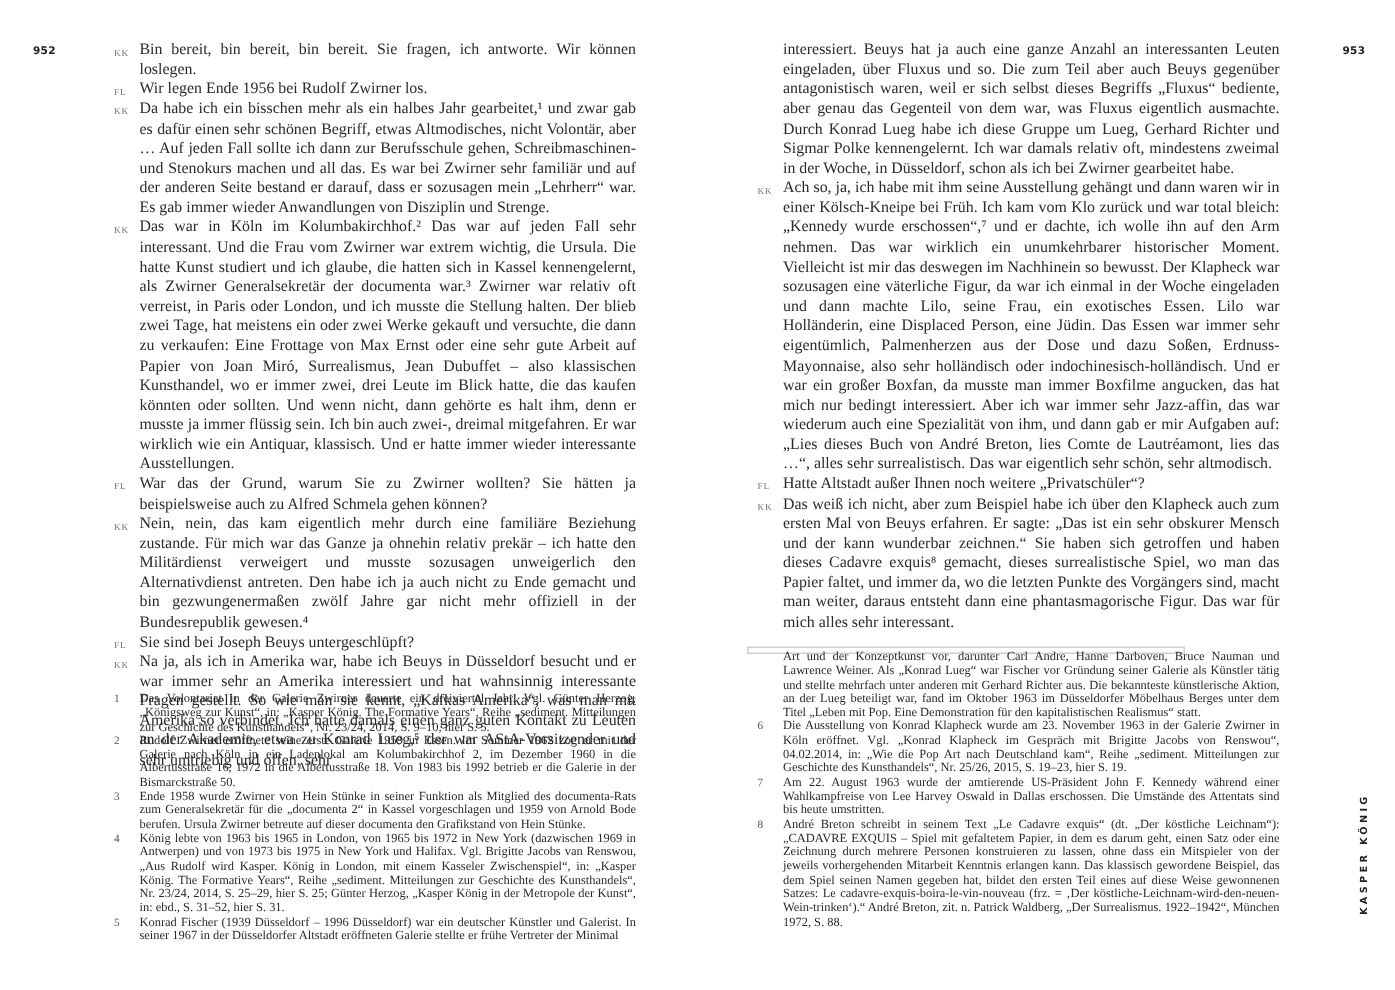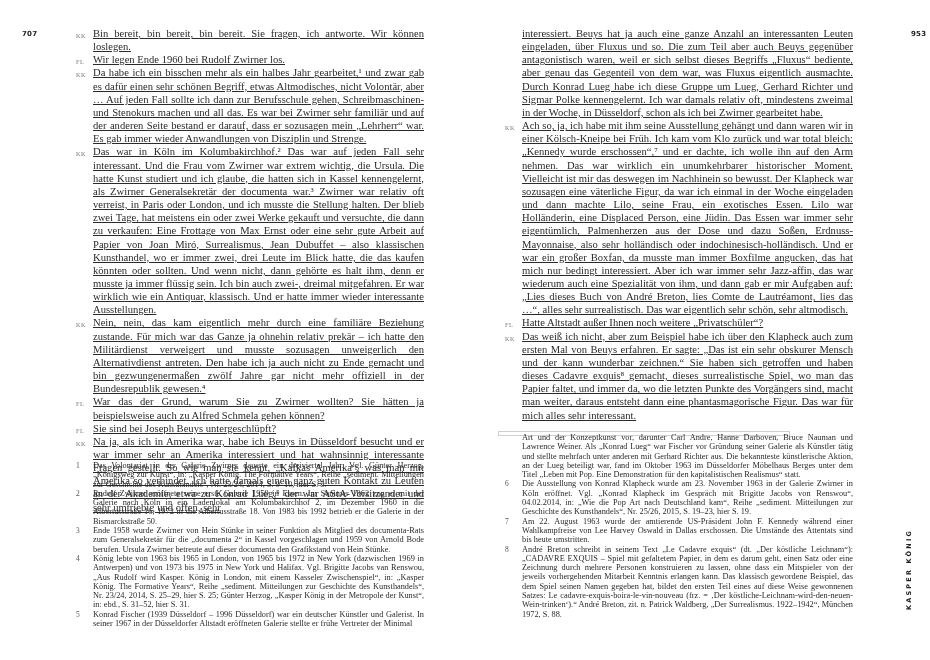--- a/index.html
+++ b/index.html
@@ -4,71 +4,71 @@
 <style>
   html, body { margin: 0; padding: 0; background: #ffffff; }
   body { width: 930px; height: 660px; position: relative; overflow: hidden;
          font-family: "Liberation Serif", "DejaVu Serif", serif; color: #2a2a2a; }
   .page { position: absolute; top: 0; height: 660px; }
   #page-left { left: 0; width: 465px; }
   #page-right { left: 465px; width: 465px; }
   .folio { position: absolute; top: 30px; font-family: "DejaVu Sans", sans-serif;
            font-weight: bold; font-size: 7px; color: #222; letter-spacing: 0.2px; }
   #page-left .folio { left: 22px; }
-  #page-right .folio { left: 430px; margin-left: 16px; }
+  #page-right .folio { left: 430px; }
   .body-text { position: absolute; top: 27px; font-size: 10.6px; line-height: 13.15px;
                text-align: justify; hyphens: auto; }
   #page-left .body-text { left: 93px; width: 331px; }
   #page-right .body-text { left: 57px; width: 331px; }
   .turn { position: relative; }
   .speaker { position: absolute; left: -17px; top: 2px; font-size: 6.2px; color: #777;
              letter-spacing: 0.5px; }
-  .turn p { margin: 0; text-decoration: underline; }
+  .turn p { margin: 0; }
   .notes { position: absolute; font-size: 8.3px; line-height: 9.3px; text-align: justify; }
   #page-left .notes { top: 461px; left: 93px; width: 331px; }
   #page-right .notes { top: 433px; left: 57px; width: 331px; }
   .note { position: relative; margin: 0; }
   .note-num { position: absolute; left: -17px; top: 0; font-size: 7.5px; color: #555; }
   .rule { position: absolute; top: 431px; left: 33px; width: 292px; height: 5px;
           border: 1px solid #cfcfcf; border-bottom: 1px solid #cfcfcf; box-sizing: border-box;
           background: #fff; }
   .running-title { position: absolute; left: 905px; top: 610px; transform-origin: 0 0;
                    transform: rotate(-90deg); font-family: "DejaVu Sans", sans-serif;
                    font-weight: bold; font-size: 6.5px; letter-spacing: 2.2px; color: #222;
                    white-space: nowrap; }
 </style>
 </head>
 <body>
 
 <div class="page" id="page-left">
-  <div class="folio">707</div>
+  <div class="folio">952</div>
   <div class="body-text">
     <div class="turn">
         <span class="speaker">KK</span>
         <p>Bin bereit, bin bereit, bin bereit. Sie fragen, ich antworte. Wir können loslegen.</p>
       </div>
     <div class="turn">
         <span class="speaker">FL</span>
-        <p>Wir legen Ende 1960 bei Rudolf Zwirner los.</p>
+        <p>Wir legen Ende 1956 bei Rudolf Zwirner los.</p>
       </div>
     <div class="turn">
         <span class="speaker">KK</span>
         <p>Da habe ich ein bisschen mehr als ein halbes Jahr gearbeitet,¹ und zwar gab es dafür einen sehr schönen Begriff, etwas Altmodisches, nicht Volontär, aber … Auf jeden Fall sollte ich dann zur Berufsschule gehen, Schreibmaschinen- und Stenokurs machen und all das. Es war bei Zwirner sehr familiär und auf der anderen Seite bestand er darauf, dass er sozusagen mein „Lehrherr“ war. Es gab immer wieder Anwandlungen von Disziplin und Strenge.</p>
       </div>
     <div class="turn">
         <span class="speaker">KK</span>
         <p>Das war in Köln im Kolumbakirchhof.² Das war auf jeden Fall sehr interessant. Und die Frau vom Zwirner war extrem wichtig, die Ursula. Die hatte Kunst studiert und ich glaube, die hatten sich in Kassel kennengelernt, als Zwirner Generalsekretär der documenta war.³ Zwirner war relativ oft verreist, in Paris oder London, und ich musste die Stellung halten. Der blieb zwei Tage, hat meistens ein oder zwei Werke gekauft und versuchte, die dann zu verkaufen: Eine Frottage von Max Ernst oder eine sehr gute Arbeit auf Papier von Joan Miró, Surrealismus, Jean Dubuffet – also klassischen Kunsthandel, wo er immer zwei, drei Leute im Blick hatte, die das kaufen könnten oder sollten. Und wenn nicht, dann gehörte es halt ihm, denn er musste ja immer flüssig sein. Ich bin auch zwei-, dreimal mitgefahren. Er war wirklich wie ein Antiquar, klassisch. Und er hatte immer wieder interessante Ausstellungen.</p>
       </div>
     <div class="turn">
+        <span class="speaker">FL</span>
+        <p>War das der Grund, warum Sie zu Zwirner wollten? Sie hätten ja beispielsweise auch zu Alfred Schmela gehen können?</p>
+      </div>
+    <div class="turn">
         <span class="speaker">KK</span>
         <p>Nein, nein, das kam eigentlich mehr durch eine familiäre Beziehung zustande. Für mich war das Ganze ja ohnehin relativ prekär – ich hatte den Militärdienst verweigert und musste sozusagen unweigerlich den Alternativdienst antreten. Den habe ich ja auch nicht zu Ende gemacht und bin gezwungenermaßen zwölf Jahre gar nicht mehr offiziell in der Bundesrepublik gewesen.⁴</p>
-      </div>
-    <div class="turn">
-        <span class="speaker">FL</span>
-        <p>War das der Grund, warum Sie zu Zwirner wollten? Sie hätten ja beispielsweise auch zu Alfred Schmela gehen können?</p>
       </div>
     <div class="turn">
         <span class="speaker">FL</span>
         <p>Sie sind bei Joseph Beuys untergeschlüpft?</p>
       </div>
     <div class="turn">
         <span class="speaker">KK</span>
         <p>Na ja, als ich in Amerika war, habe ich Beuys in Düsseldorf besucht und er war immer sehr an Amerika interessiert und hat wahnsinnig interessante Fragen gestellt. So wie man sie kennt, „Kafkas Amerika“, was man mit Amerika so verbindet. Ich hatte damals einen ganz guten Kontakt zu Leuten an der Akademie, etwa zu Konrad Lueg,⁵ der war AStA-Vorsitzender und sehr umtriebig und offen, sehr</p>
       </div>
   </div>

